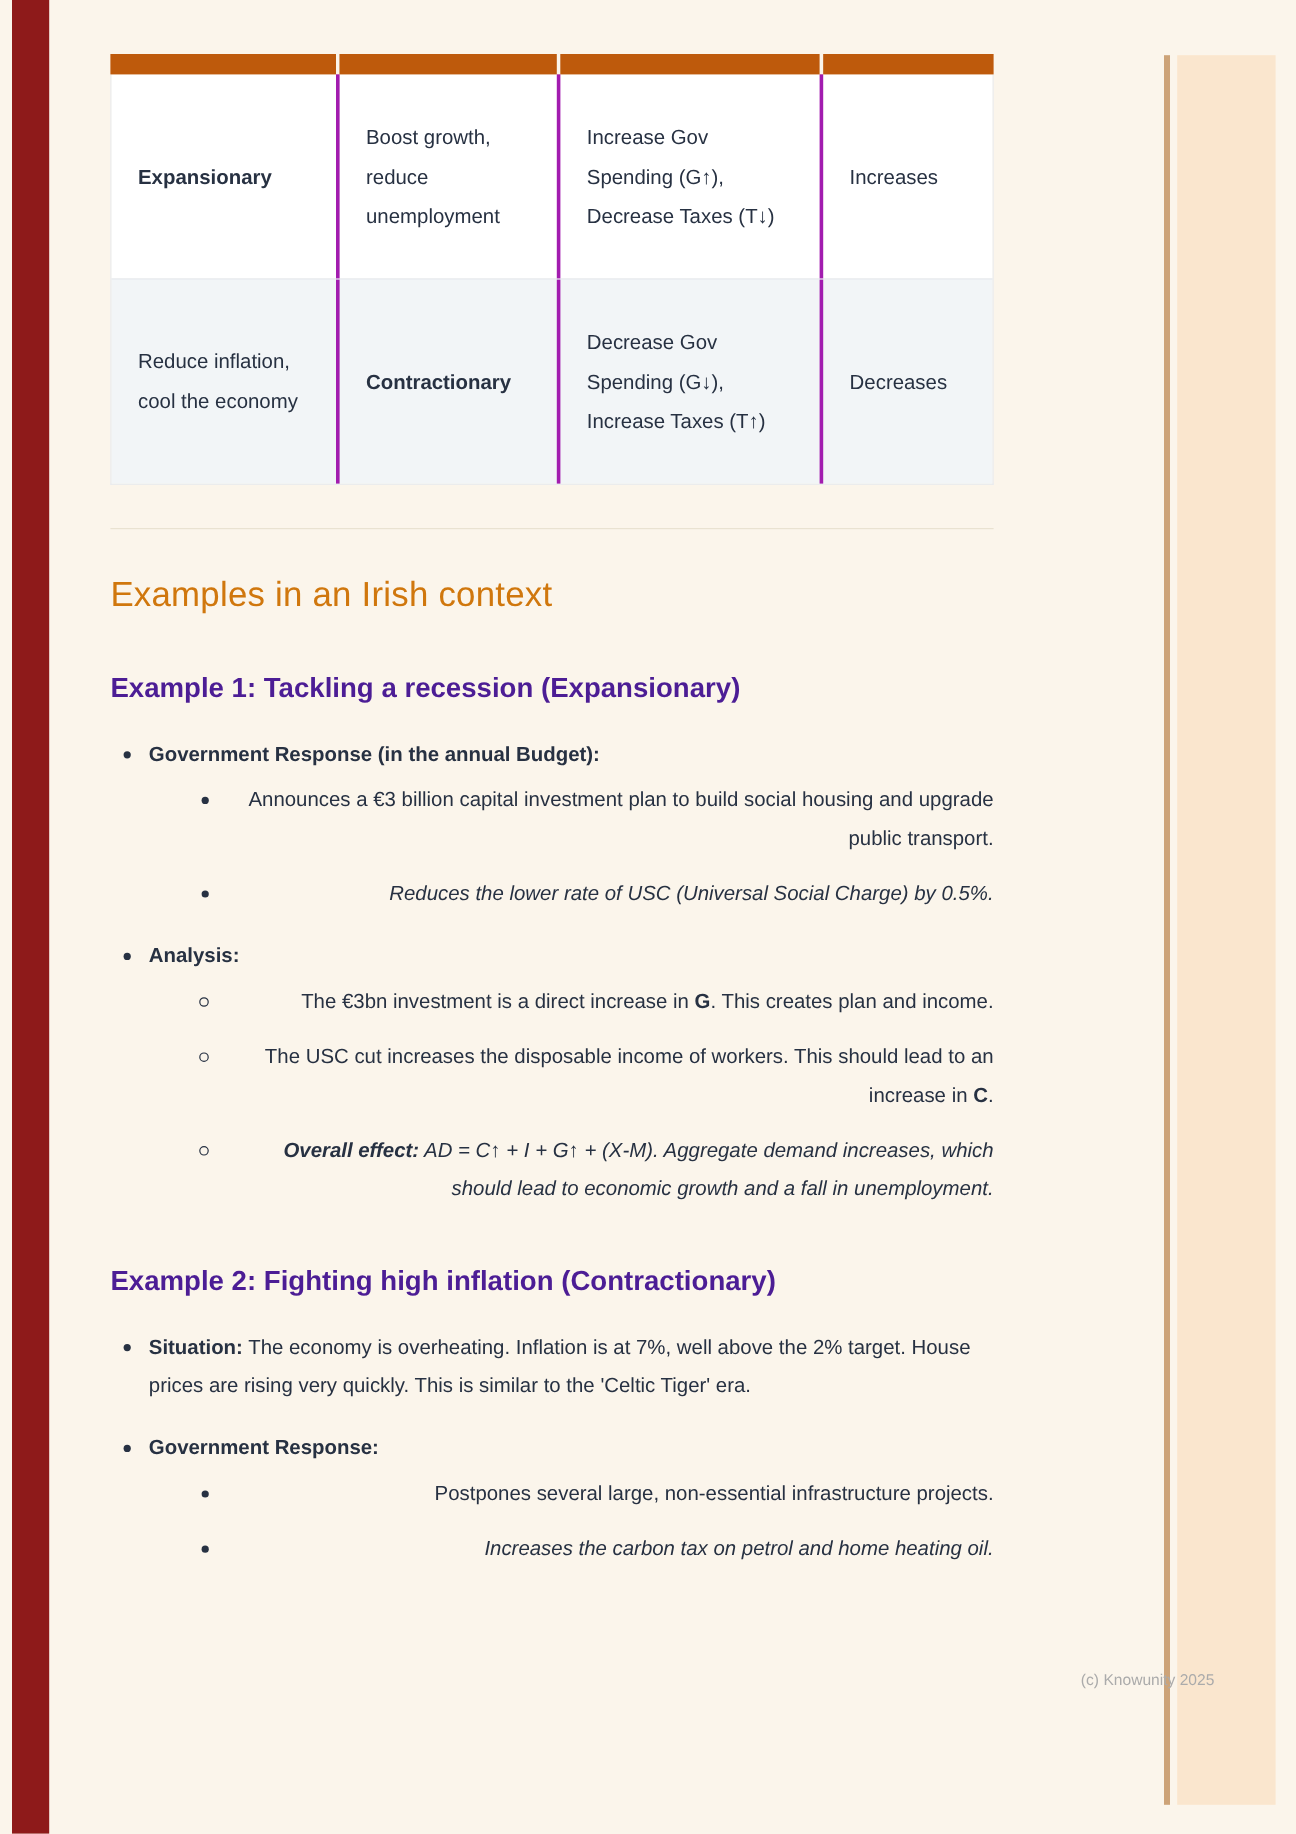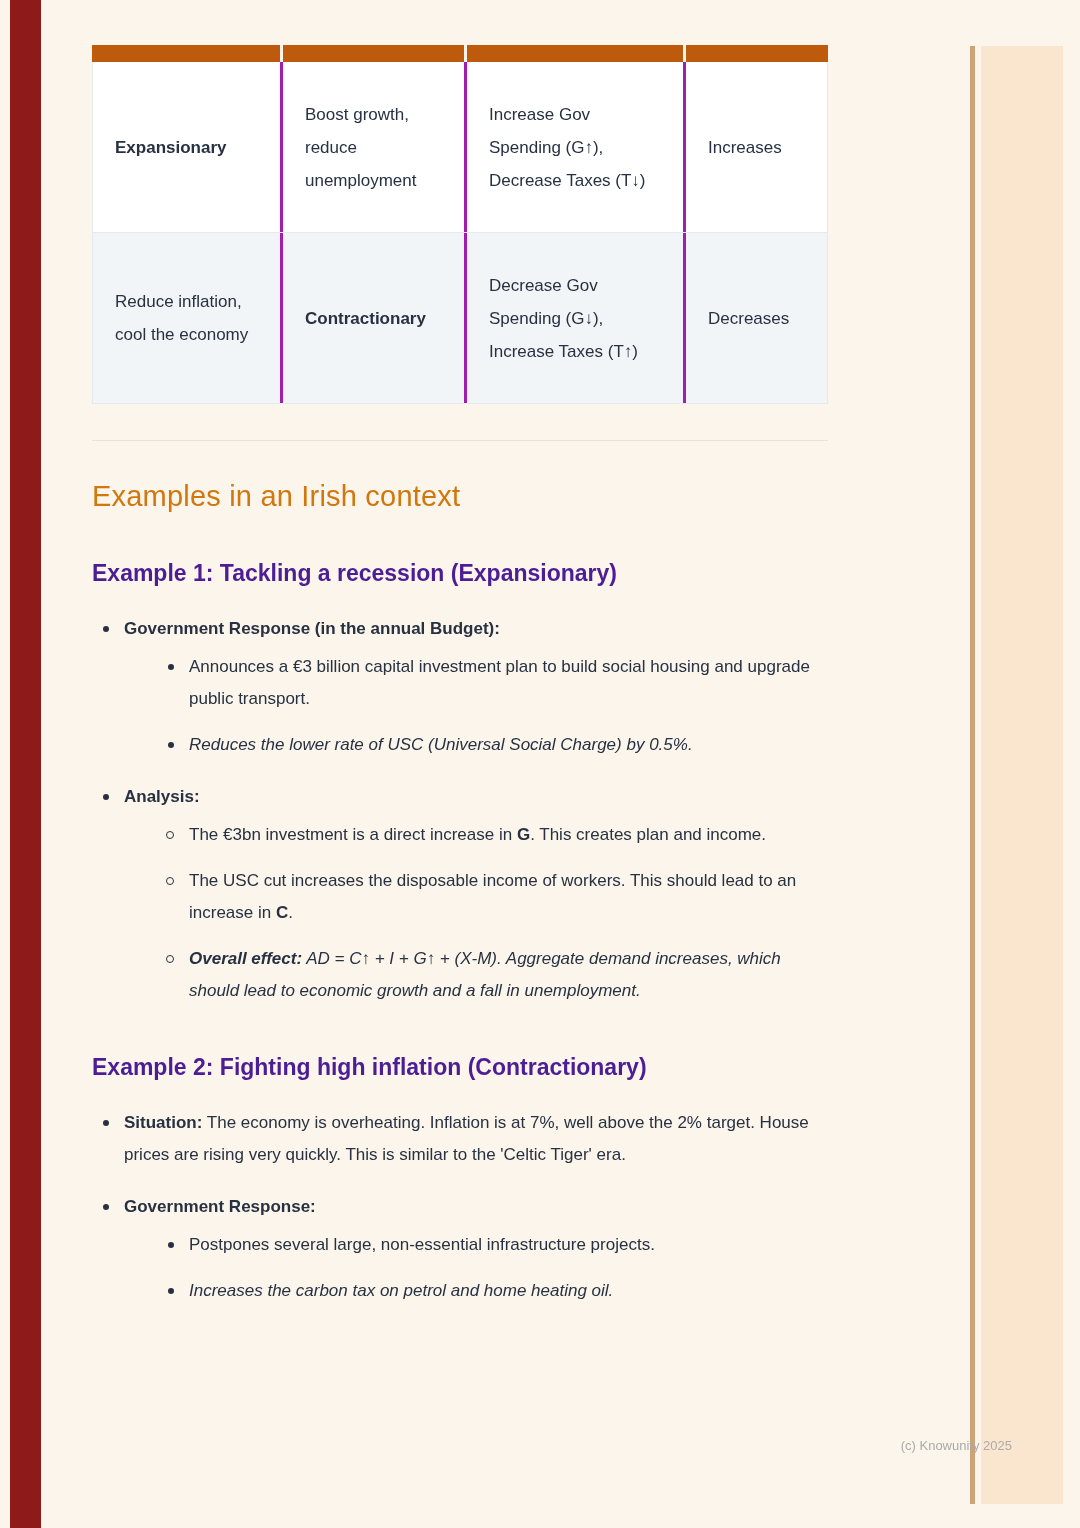--- a/index.html
+++ b/index.html
@@ -61,26 +61,26 @@
   .li:last-child { margin-bottom: 0; }
   .dot {
     position: absolute; left: 11px; top: 13px; width: 6px; height: 6px;
     border-radius: 50%; background: #273142;
   }
   .ring {
     position: absolute; left: 9px; top: 12px; width: 8px; height: 8px;
     border-radius: 50%; border: 1.5px solid #273142; background: transparent;
   }
   .sublist { margin-top: 6px; margin-left: 33px; }
-  .sublist .li { margin-bottom: 14px; }
+  .sublist .li { margin-bottom: 14px; text-align: right; }
   .sublist .li:last-child { margin-bottom: 0; font-style: italic; }
   .bold { font-weight: 700; }
 
   .footer {
-    position: absolute; top: 1438px; right: 68px; z-index: 5;
+    position: absolute; top: 1392px; right: 68px; z-index: 5;
     font-size: 13px; color: #ABABAB;
   }
 </style>
 </head>
 <body>
 
 <div class="red-stripe"></div>
 <div class="right-band"></div>
 <div class="right-line"></div>
 

